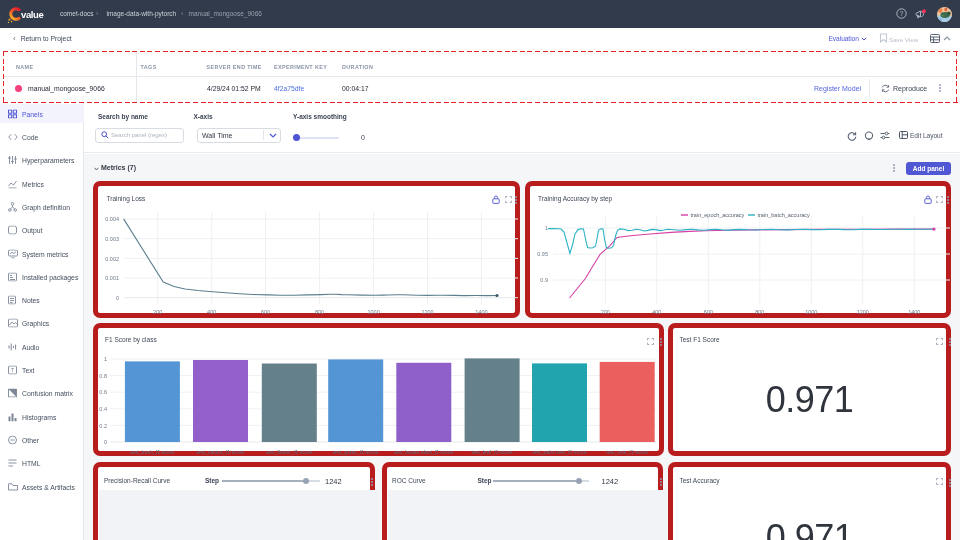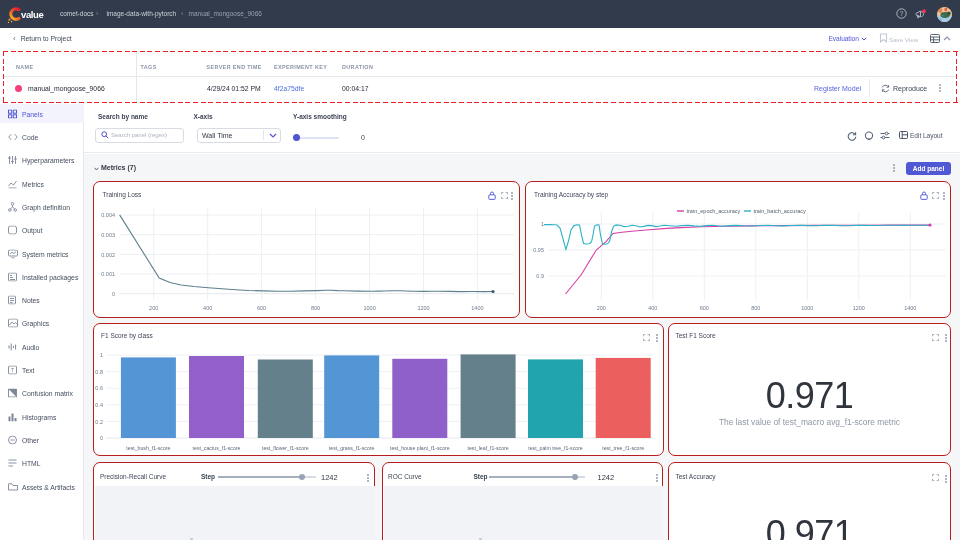--- a/index.html
+++ b/index.html
@@ -39,21 +39,21 @@
   .ctl-label { font-size:6.5px; font-weight:bold; color:#3c4454; }
   #searchbox { left:95px; top:127.5px; width:89px; height:15px; border:1px solid #d9dde3; border-radius:3px; background:#fff; }
   #searchph { left:111px; top:132px; font-size:6px; color:#aab2be; }
   #xaxisbox { left:196.5px; top:127.5px; width:84px; height:15px; border:1px solid #d9dde3; border-radius:3px; background:#fff; }
   #walltime { left:202px; top:131.5px; font-size:7px; color:#2f3642; }
   #ddsep { left:263px; top:130px; width:1px; height:10px; background:#e2e5ea; }
   #graybg { left:84px; top:154px; width:876px; height:386px; background:#f5f6f8; }
   #metricshdr { left:101px; top:164px; font-size:7px; font-weight:bold; color:#333a46; }
   #addpanel { left:906px; top:162px; width:45px; height:13px; background:#5158d4; border-radius:3px;
               color:#fff; font-size:6.5px; font-weight:bold; text-align:center; line-height:13.5px; }
-  .panel { position:absolute; background:#fff; border:1px solid #b91c1c; border-radius:7px; }
+  .panel { position:absolute; background:#fff; border:5px solid #b91c1c; border-radius:7px; }
   .ptitle { position:absolute; font-size:6.5px; color:#3f4756; }
   .ptitle.sm { font-size:6.5px; }
   .kebab { position:absolute; width:3px; }
   .kebab i { position:absolute; left:0; width:2px; height:2px; border-radius:50%; background:#949db0; }
   .kebab i:nth-child(1){top:0} .kebab i:nth-child(2){top:3.2px} .kebab i:nth-child(3){top:6.4px}
   .bignum { position:absolute; width:100%; text-align:center; font-size:36px; color:#30353d; letter-spacing:-.5px; }
   .bigsub { position:absolute; width:100%; text-align:center; font-size:8.4px; color:#8e96a5; }
 </style>
 </head>
 <body>
@@ -542,21 +542,20 @@
           <path d="M2.3 6.55 L0.45 6.55 L0.45 4.7"></path>
           <path d="M4.7 6.55 L6.55 6.55 L6.55 4.7"></path>
         </g>
     </svg>
     <div class="kebab" style="left:275.5px;top:10px">
         <i></i>
         <i></i>
         <i></i>
       </div>
     <div class="bignum" style="top:54px;line-height:36px;font-size:36px">0.971</div>
-    <div class="bigsub" style="top:92.5px">The last value of test_macro avg_f1-score metric</div>
   </div>
 
   <div class="panel" style="left:93px;top:462px;width:281.5px;height:90px">
     <div class="ptitle sm" style="left:6px;top:9.5px">Precision-Recall Curve</div>
     <div class="abs" style="left:107px;top:10px;font-size:6.5px;font-weight:bold;color:#3c4454">Step</div>
     <div class="abs" style="left:123.5px;top:13px;width:98px;height:1.6px;background:#d6dce4"></div>
     <div class="abs" style="left:123.5px;top:13px;width:84.5px;height:1.6px;background:#a6afbe"></div>
     <div class="abs" style="left:205px;top:10.9px;width:6px;height:6px;border-radius:50%;background:#98a2b5"></div>
     <div class="abs" style="left:227px;top:9.5px;font-size:7.5px;color:#2f3642">1242</div>
     <div class="kebab" style="left:273px;top:10.5px">

